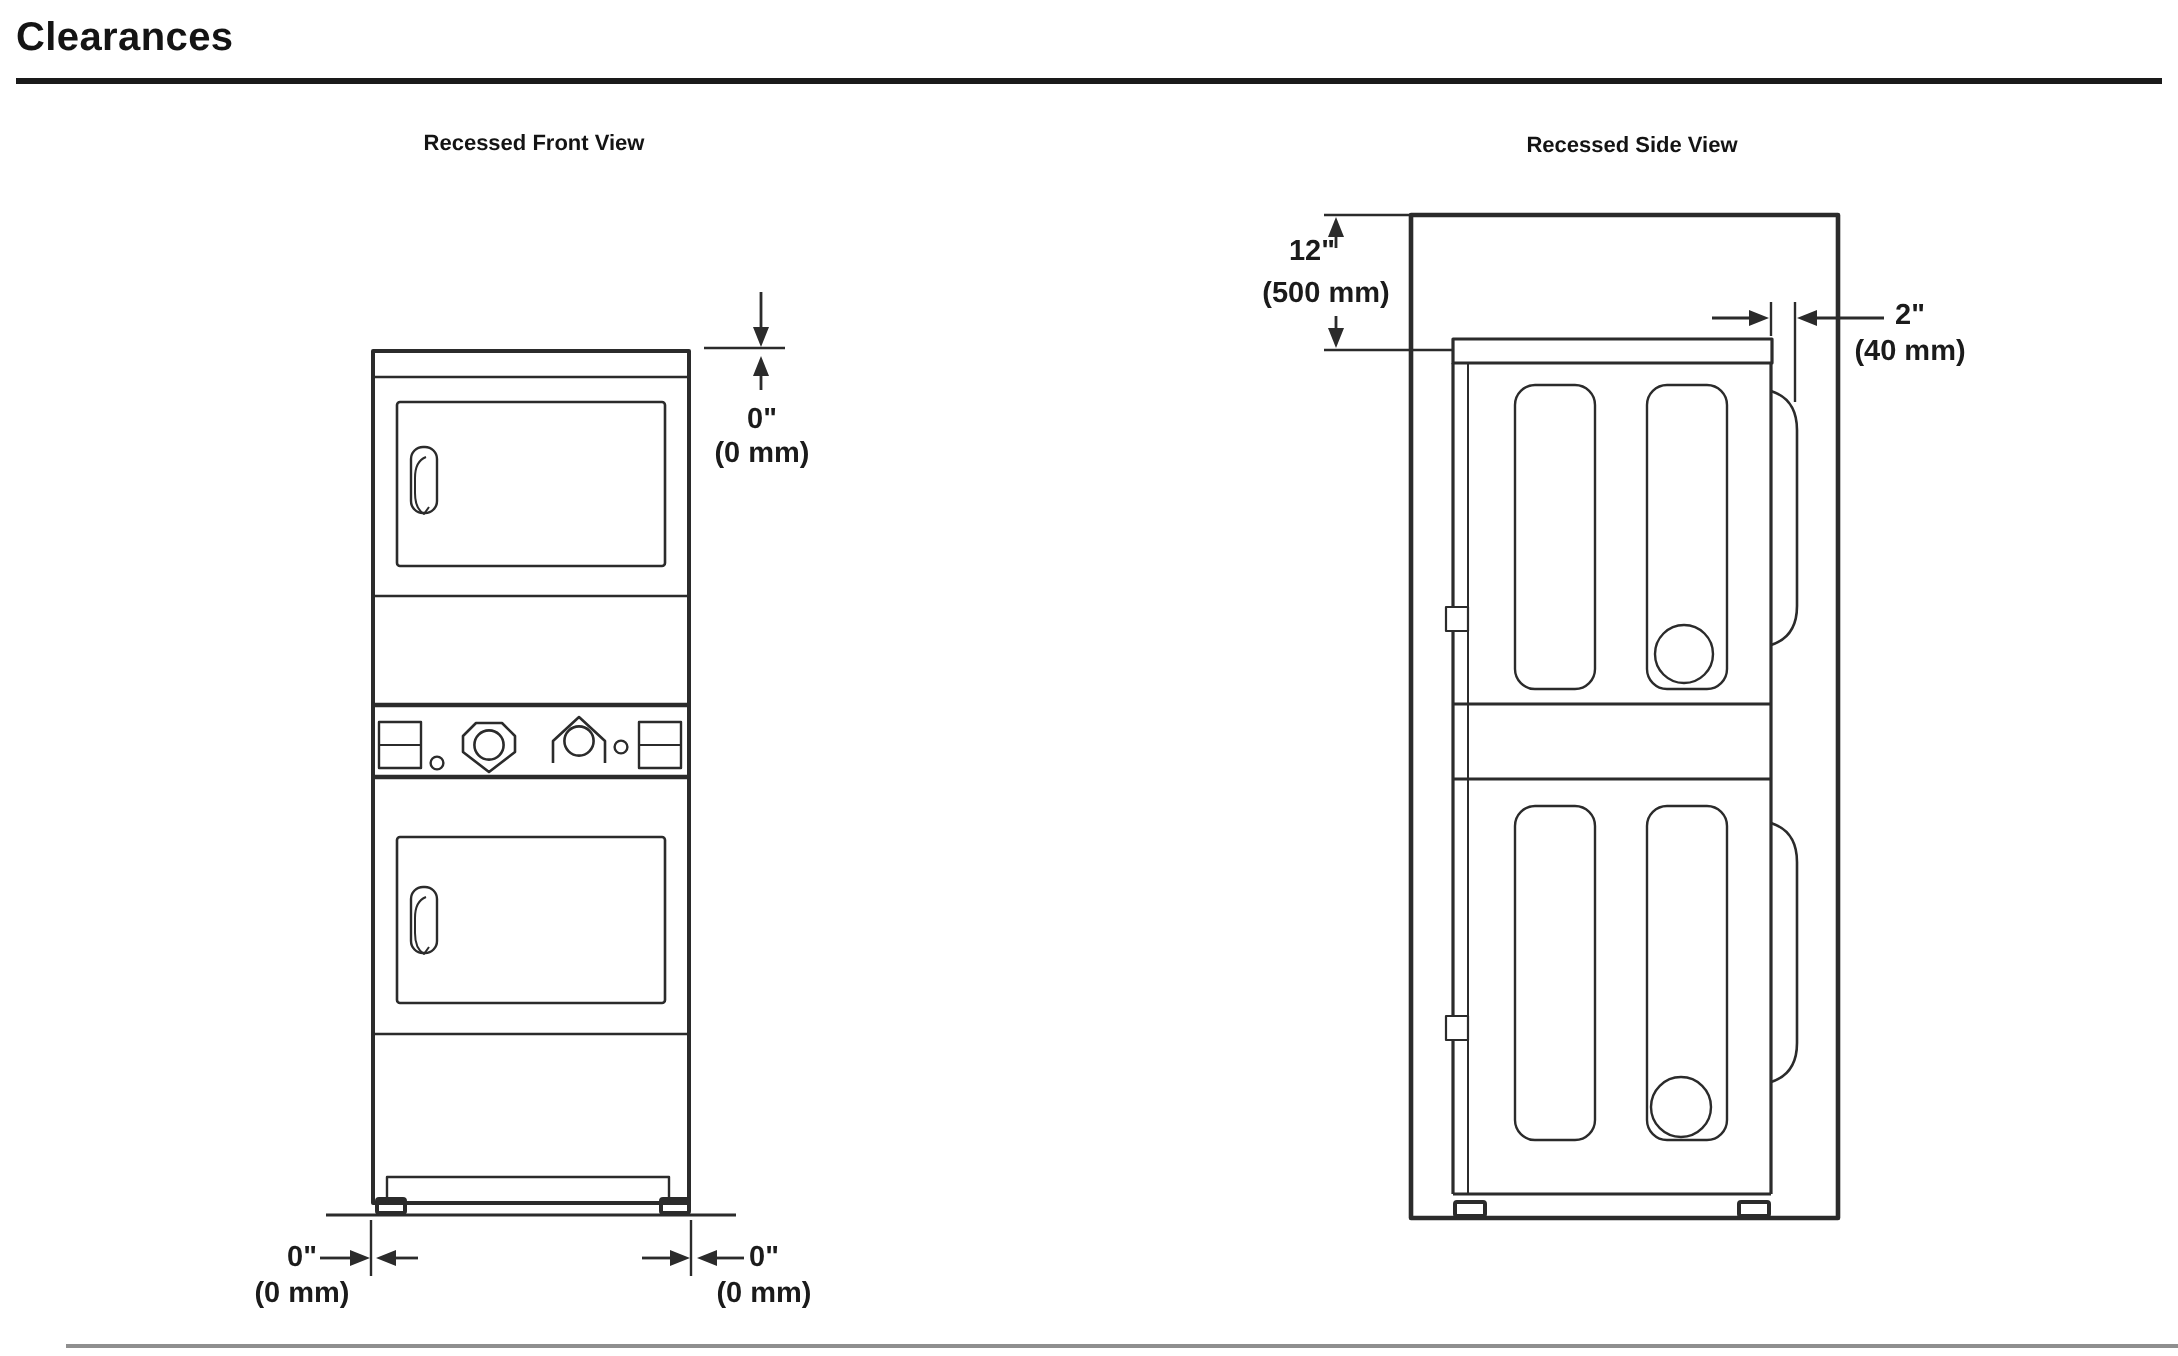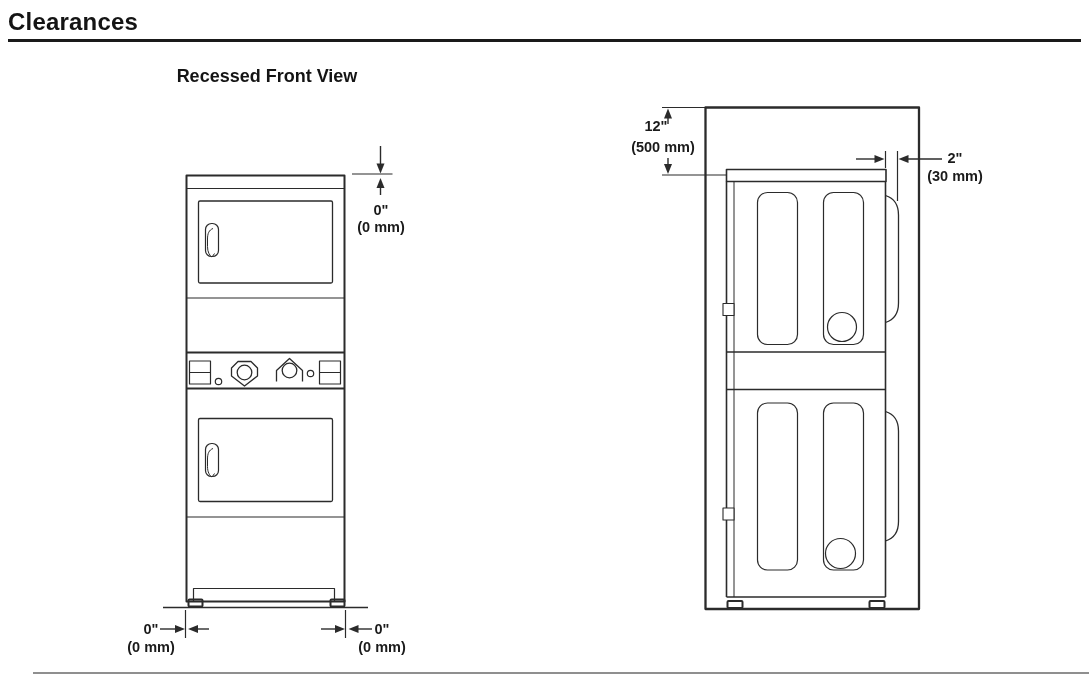--- a/index.html
+++ b/index.html
@@ -1,45 +1,46 @@
 <!DOCTYPE html>
 <html><head>
 <meta charset="utf-8">
 <style>
   html,body{margin:0;padding:0;background:#ffffff;}
   .page{
     position:relative;width:1089px;height:678px;background:#ffffff;
     font-family:"Liberation Sans",sans-serif;overflow:hidden;color:#161616;
   }
   .doc-title{
-    position:absolute;left:8px;top:8px;font-size:24px;font-weight:bold;
+    position:absolute;left:8px;top:8px;font-size:20px;font-weight:bold;
     letter-spacing:.2px;color:#141414;white-space:nowrap;
   }
   .title-rule{position:absolute;left:8px;top:39px;width:1073px;height:2.5px;background:#1a1a1a;}
   .bottom-rule{position:absolute;left:33px;top:672px;width:1056px;height:2px;background:#8f8f8f;}
   .view-heading{
-    position:absolute;font-size:18px;font-weight:bold;color:#141414;
+    position:absolute;font-size:11px;font-weight:bold;color:#141414;
     text-align:center;white-space:nowrap;
   }
   .art{position:absolute;left:0;top:0;}
   .art *{vector-effect:none;}
   .dim-label{
     position:absolute;font-size:14.5px;font-weight:bold;line-height:17px;
     text-align:center;color:#1b1b1b;white-space:nowrap;
   }
 </style>
 </head>
 <body>
 
 <div class="page">
 
   <div class="doc-title">Clearances</div>
   <div class="title-rule"></div>
 
   <div class="view-heading" style="left:167px;top:66px;width:200px;">Recessed Front View</div>
+  <div class="view-heading" style="left:716px;top:67px;width:200px;">Recessed Side View</div>
 
   <svg class="art" width="1089" height="678" viewBox="0 0 1089 678" fill="none" stroke="#2b2b2b" stroke-linejoin="round">
 
     <g>
 
       <line x1="163" y1="607.5" x2="368" y2="607.5" stroke-width="1.5"></line>
 
       <rect x="186.5" y="175.5" width="158" height="426" stroke-width="2"></rect>
       <line x1="186.5" y1="188.5" x2="344.5" y2="188.5" stroke-width="1.2"></line>
 
@@ -159,17 +160,17 @@
   <div class="dim-label" style="left:347px;top:620px;width:70px;line-height:18px;">
     <span>0"</span><br>
     <span>(0 mm)</span>
   </div>
 
   <div class="dim-label" style="left:638px;top:118px;width:36px;">12"</div>
   <div class="dim-label" style="left:621px;top:139px;width:84px;">(500 mm)</div>
 
   <div class="dim-label" style="left:920px;top:150px;width:70px;line-height:17.5px;">
     <span>2"</span><br>
-    <span>(30 mm)</span>
+    <span>(40 mm)</span>
   </div>
 
   <div class="bottom-rule"></div>
 </div>
 
 </body></html>

